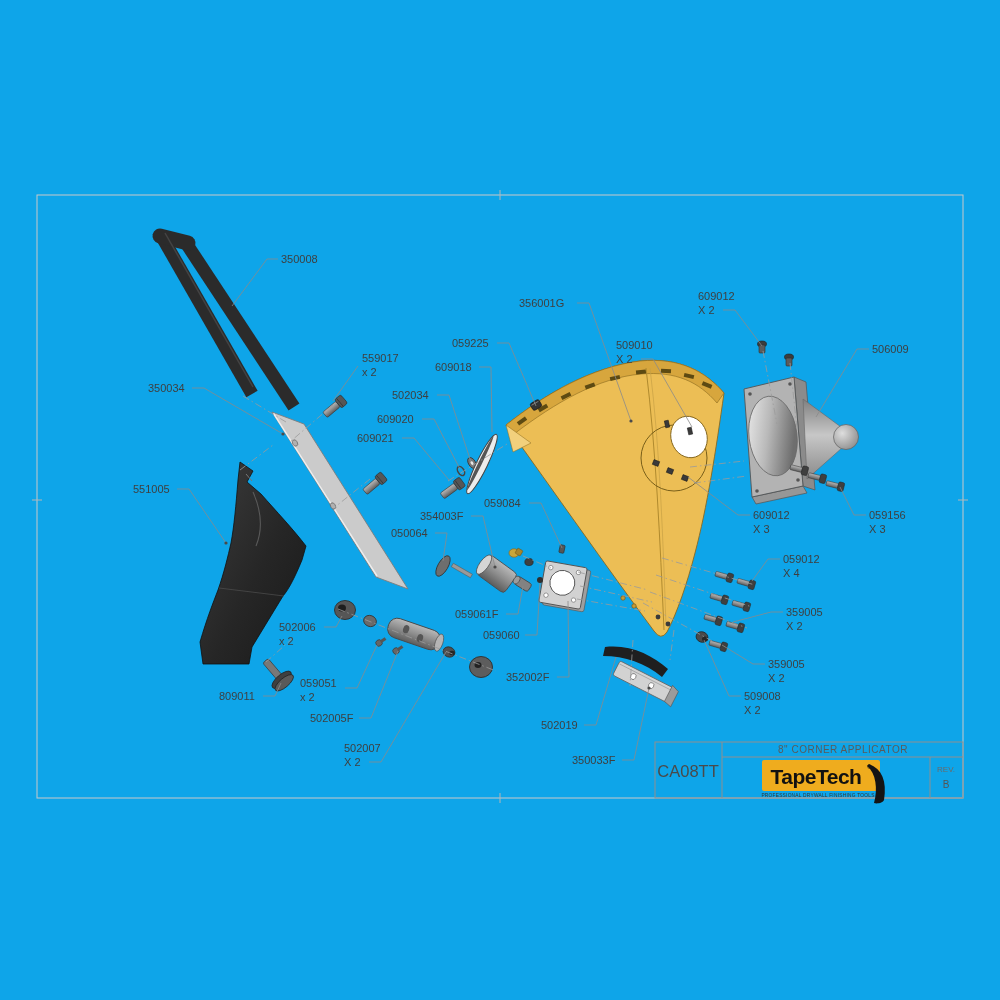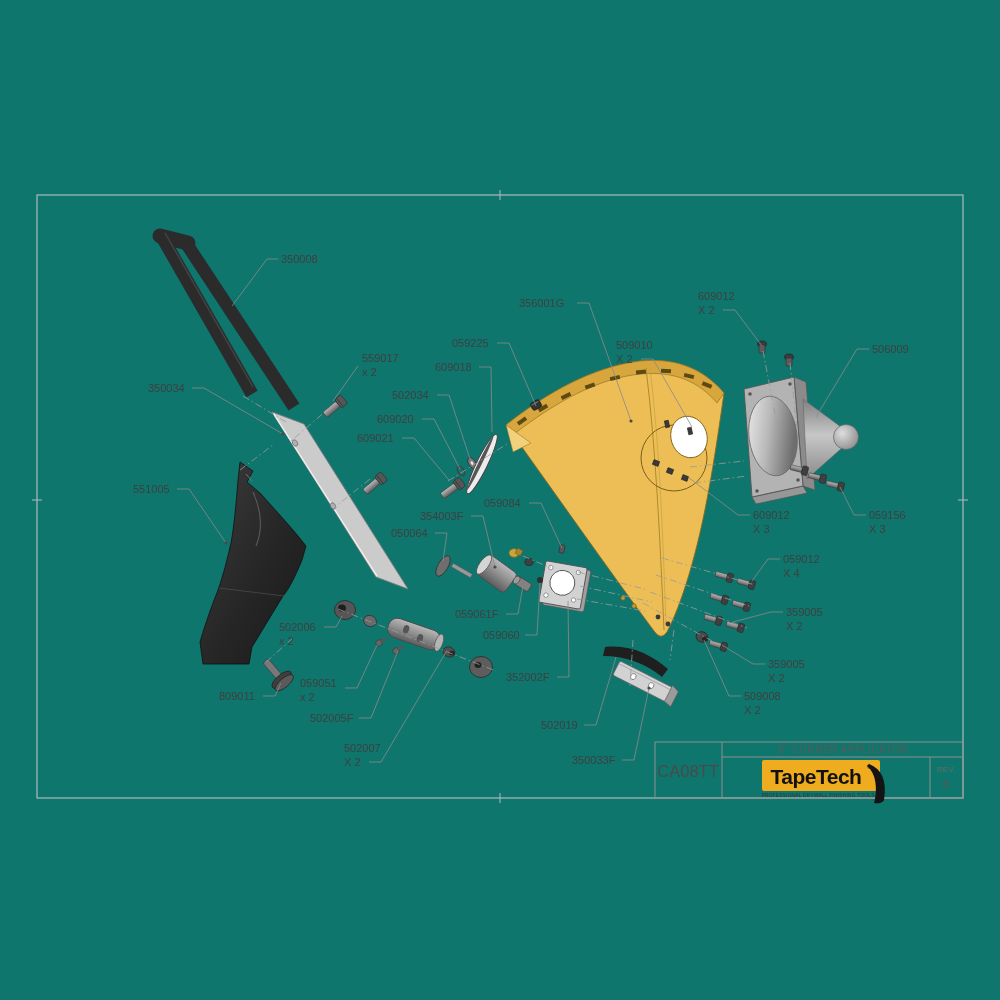--- a/index.html
+++ b/index.html
@@ -1,16 +1,16 @@
 <!DOCTYPE html>
 <html><head>
 <meta charset="utf-8">
 <style>
   html,body{margin:0;padding:0;background:#ffffff;}
-  .stage{position:relative;width:1000px;height:1000px;background:#0f766e;overflow:hidden;}
+  .stage{position:relative;width:1000px;height:1000px;background:#0ea5e9;overflow:hidden;}
   svg{display:block;}
   .plabel{font:11px "Liberation Sans", sans-serif;fill:#3f3f3f;}
   .leader{fill:none;stroke:#8a8a8a;stroke-width:0.8;}
   .leader-dot{fill:#4a4a4a;}
   .dashline{fill:none;stroke:#9a9a9a;stroke-width:0.8;stroke-dasharray:7 3 1.5 3;}
   .frameline{stroke:#c9c9c9;stroke-width:1;fill:none;}
   .tick{stroke:#b5b5b5;stroke-width:1;}
   .tb-line{stroke:#8f8f8f;stroke-width:1;fill:none;}
   .tb-model{font:16.5px "Liberation Sans", sans-serif;fill:#4a4a4a;}
   .tb-title{font:10px "Liberation Sans", sans-serif;fill:#5a5a5a;letter-spacing:.5px;}

